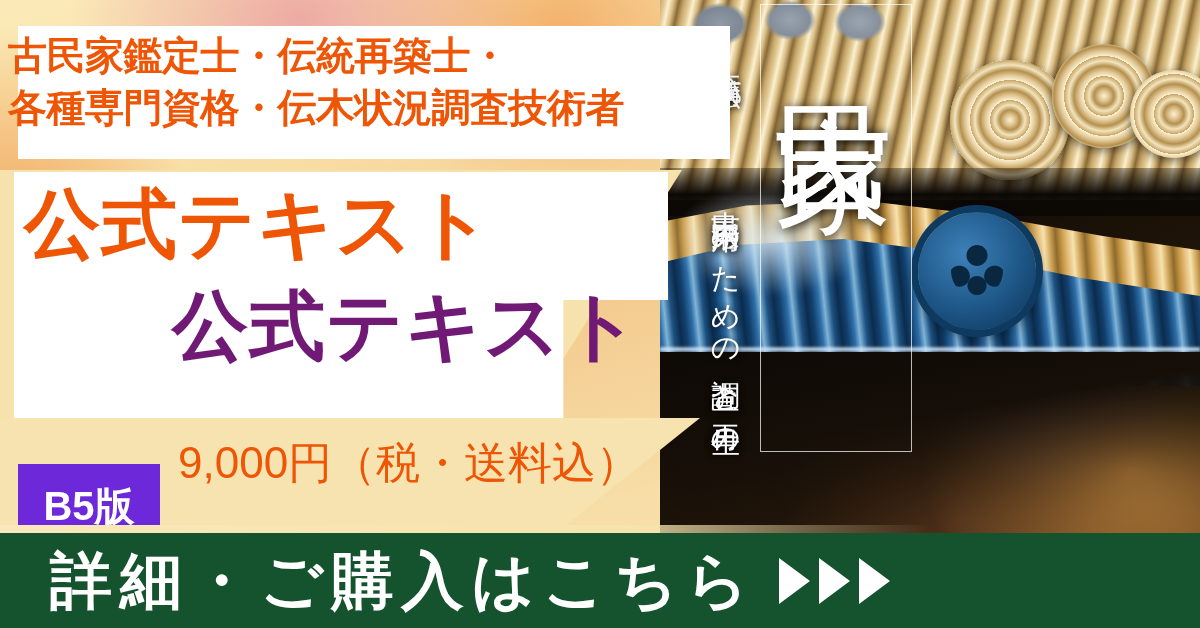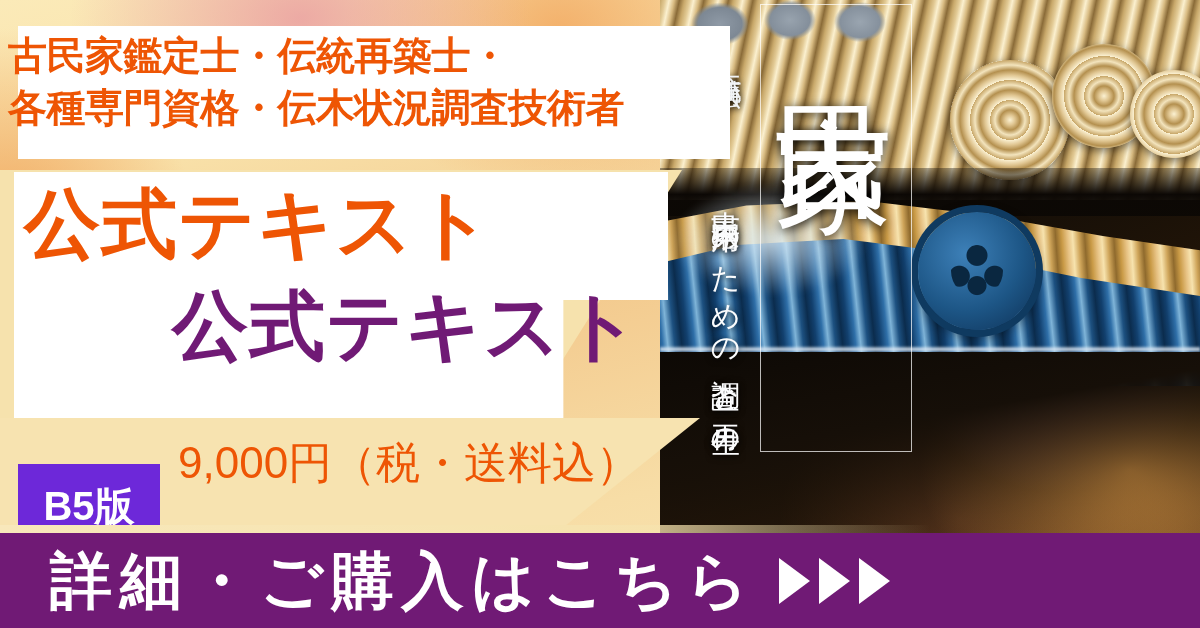--- a/index.html
+++ b/index.html
@@ -198,21 +198,21 @@
   .price-text{
     position:absolute; left:178px; top:434px;
     font-size:44px; font-weight:400; line-height:1.3;
     color:#ee5504; white-space:nowrap;
   }
 
   
   .cta{
     position:absolute; left:0; bottom:0;
     width:1200px; height:95px;
-    background:#701a75;
+    background:#14532d;
     display:flex; align-items:center;
   }
   .cta-text{
     margin-left:50px;
     font-size:62px; font-weight:700; line-height:1;
     letter-spacing:8px; color:#ffffff; white-space:nowrap;
   }
   .cta-arrows{
     margin-left:22px;
     display:flex; align-items:center; gap:9px;

